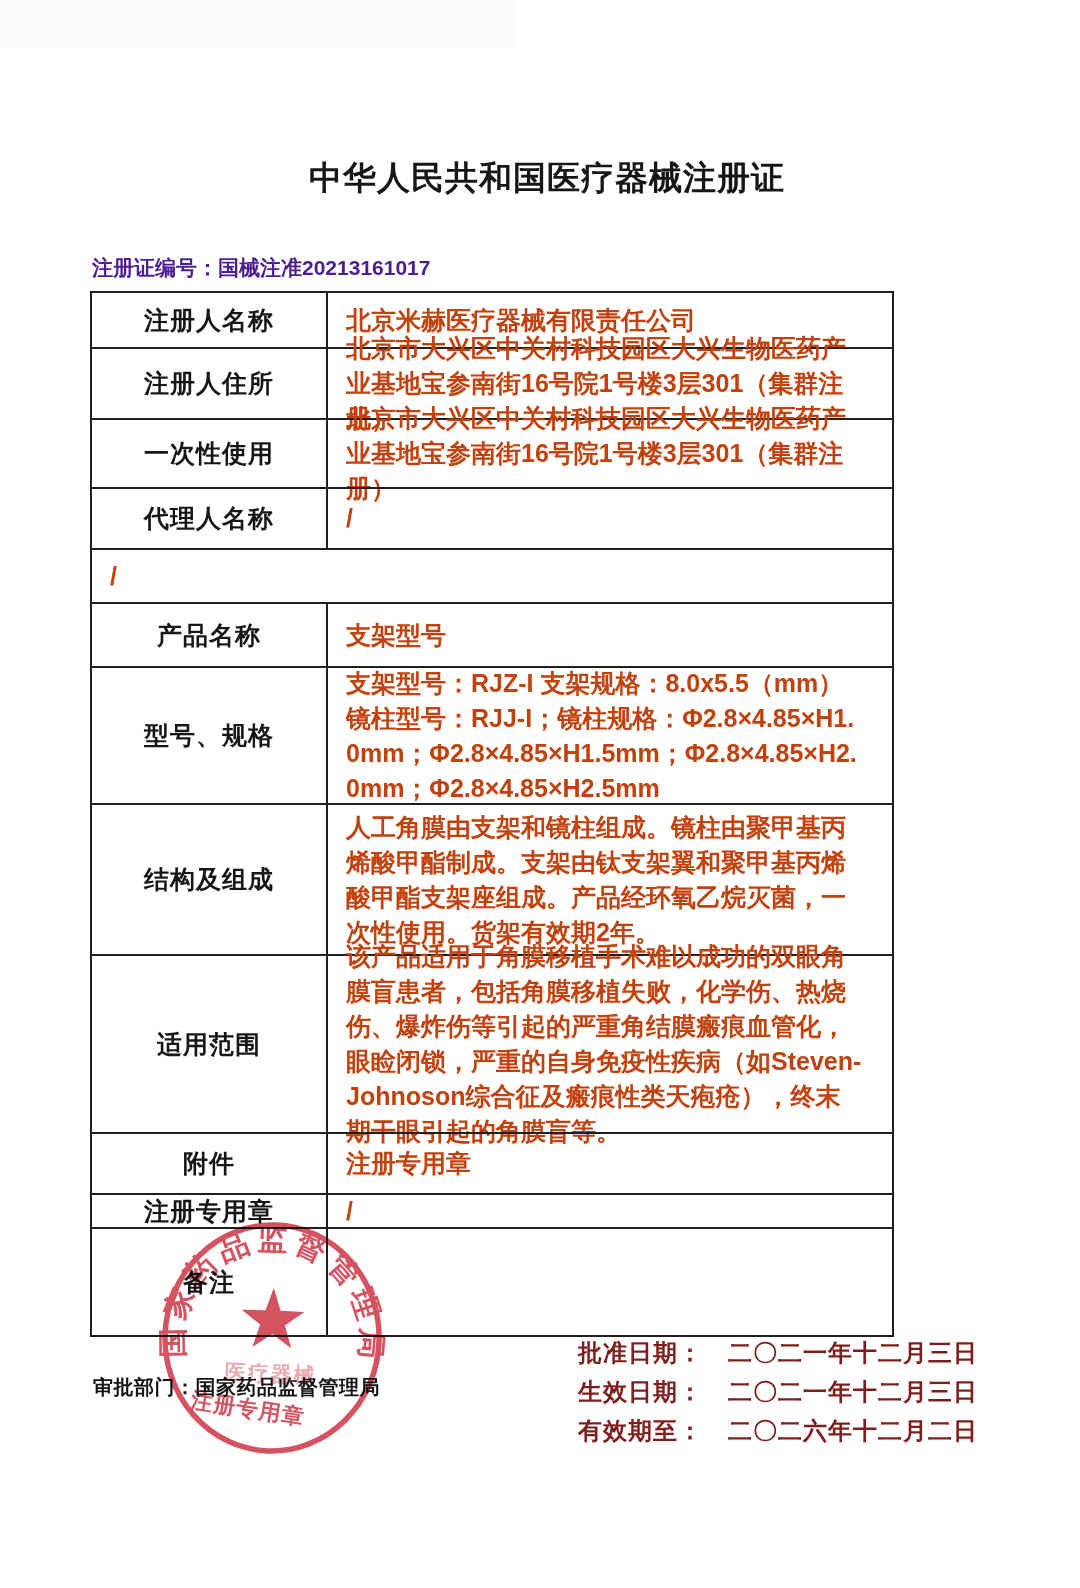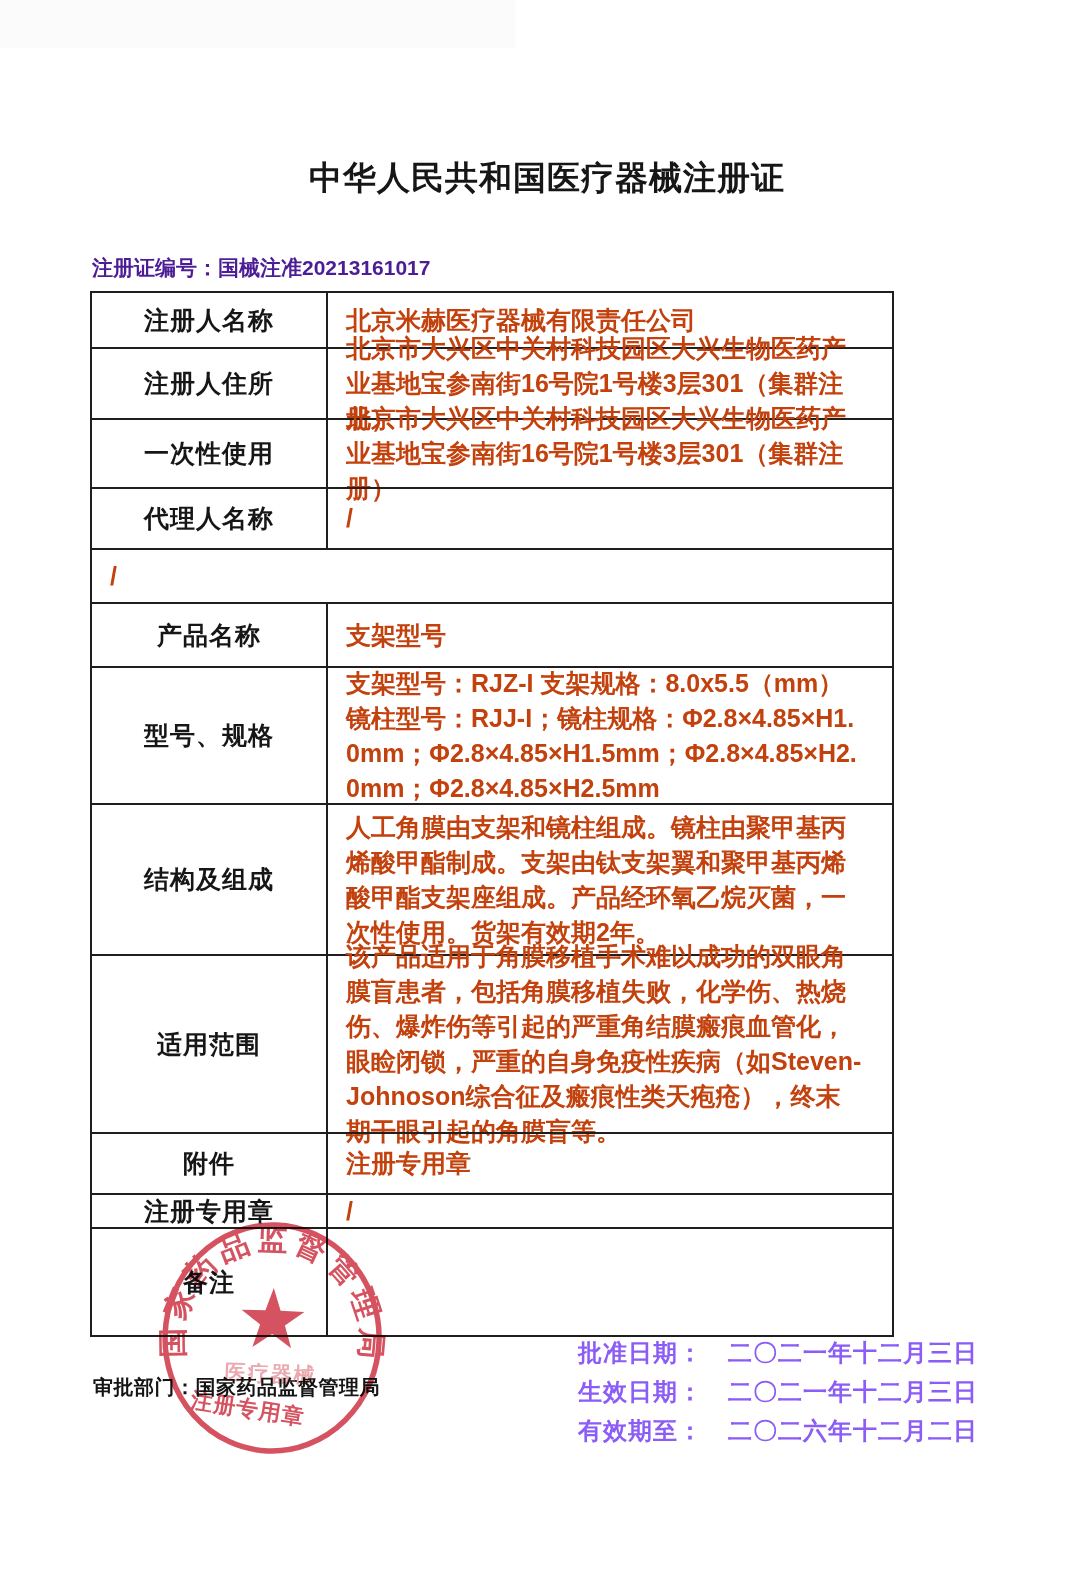--- a/index.html
+++ b/index.html
@@ -38,21 +38,21 @@
   }
   .approval-line{
     position:absolute;left:93px;top:1374px;font-size:20px;font-weight:700;color:#141414;
     z-index:2;letter-spacing:0.5px;
   }
   .dates-block{
     position:absolute;left:578px;top:1338px;z-index:2;
     display:grid;grid-template-columns:150px auto;row-gap:9px;
   }
   .dates-block .d-label,.dates-block .d-value{
-    font-size:24px;font-weight:700;color:#8b5cf6;line-height:30px;letter-spacing:1px;
+    font-size:24px;font-weight:700;color:#7f1d1d;line-height:30px;letter-spacing:1px;
   }
   .stamp{
     position:absolute;left:158px;top:1220px;z-index:3;mix-blend-mode:multiply;
   }
   .stamp text{font-family:"Liberation Sans","DejaVu Sans",sans-serif;font-weight:700;}
   .stamp .arc-t{font-size:30px;letter-spacing:6px;}
   .stamp .mid-t{font-size:21px;letter-spacing:2px;text-anchor:middle;}
   .stamp .bot-t{font-size:22px;letter-spacing:1px;text-anchor:middle;}
 </style>
 </head>

